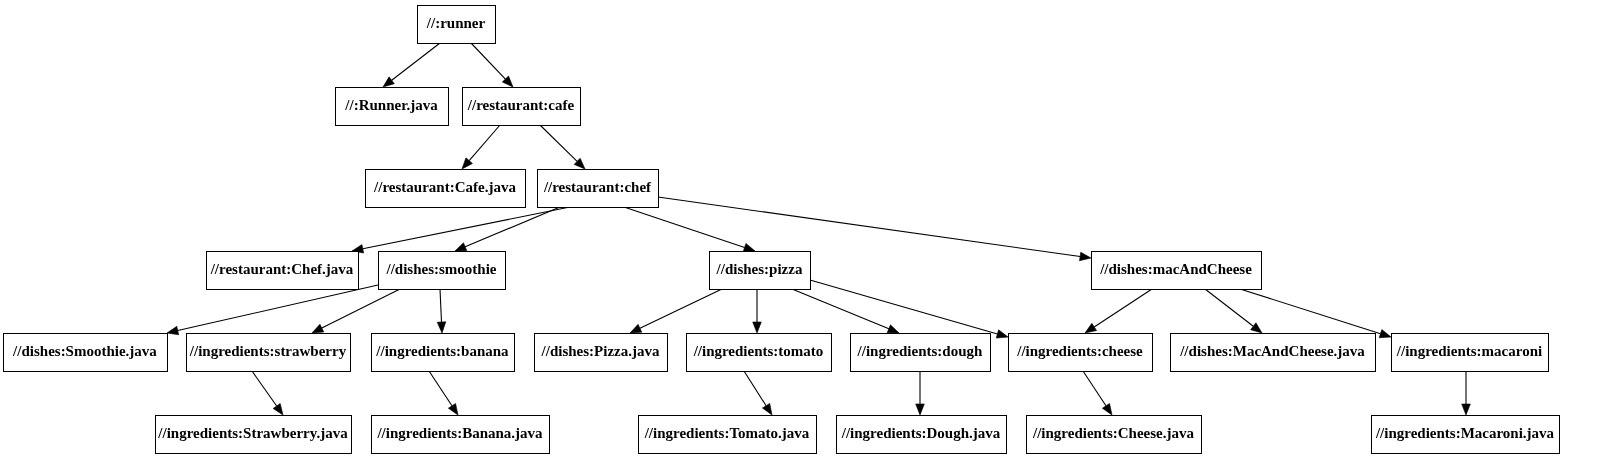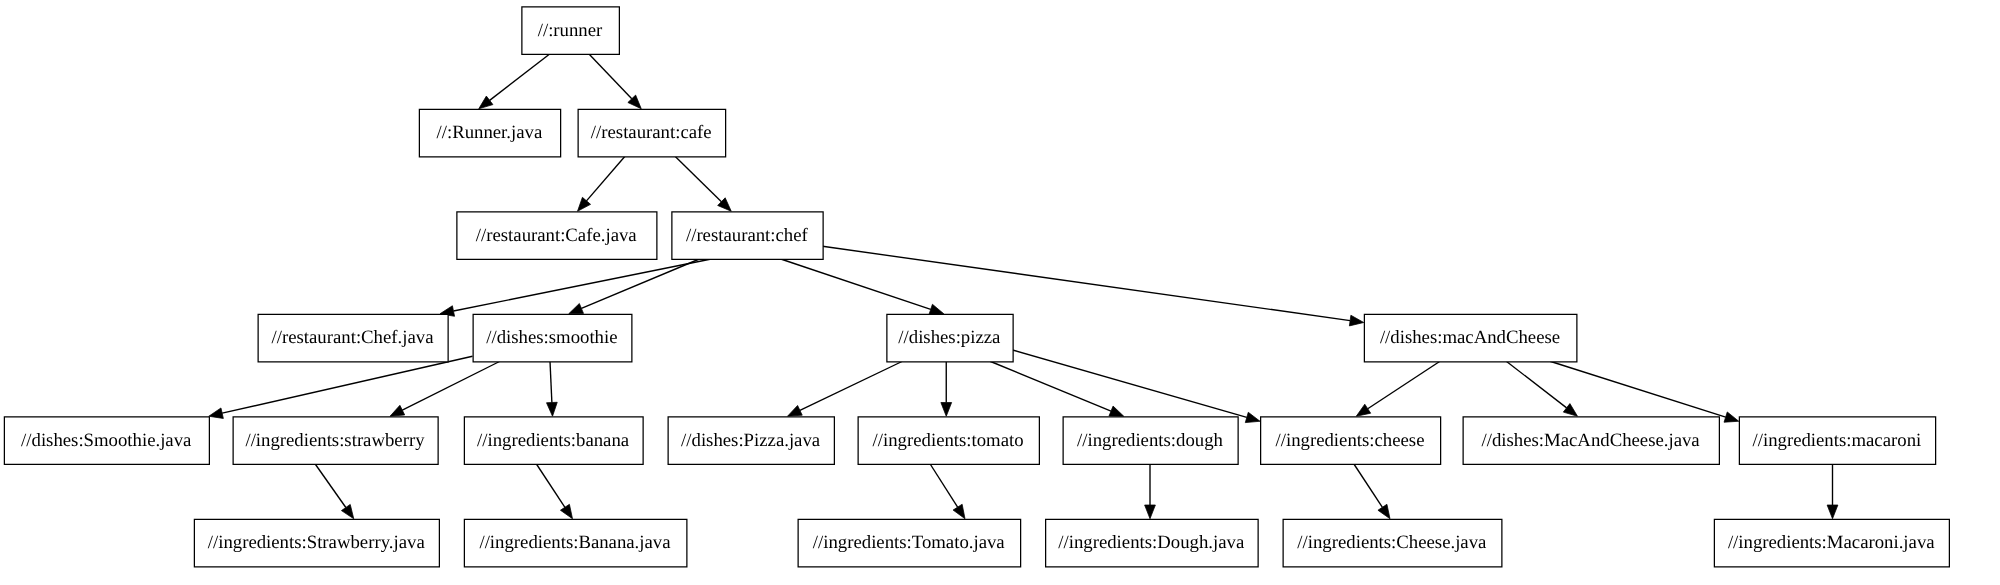--- a/index.html
+++ b/index.html
@@ -7,20 +7,21 @@
     padding: 0;
     background: #ffffff;
   }
   #graph-root {
     position: relative;
     width: 1600px;
     height: 468px;
     background: #ffffff;
     font-family: "Liberation Serif", "DejaVu Serif", serif;
     overflow: hidden;
+    font-weight: bold;
   }
   #graph-svg {
     position: absolute;
     top: 0;
     left: 0;
     width: 1600px;
     height: 468px;
   }
   .node-box {
     fill: #ffffff;

